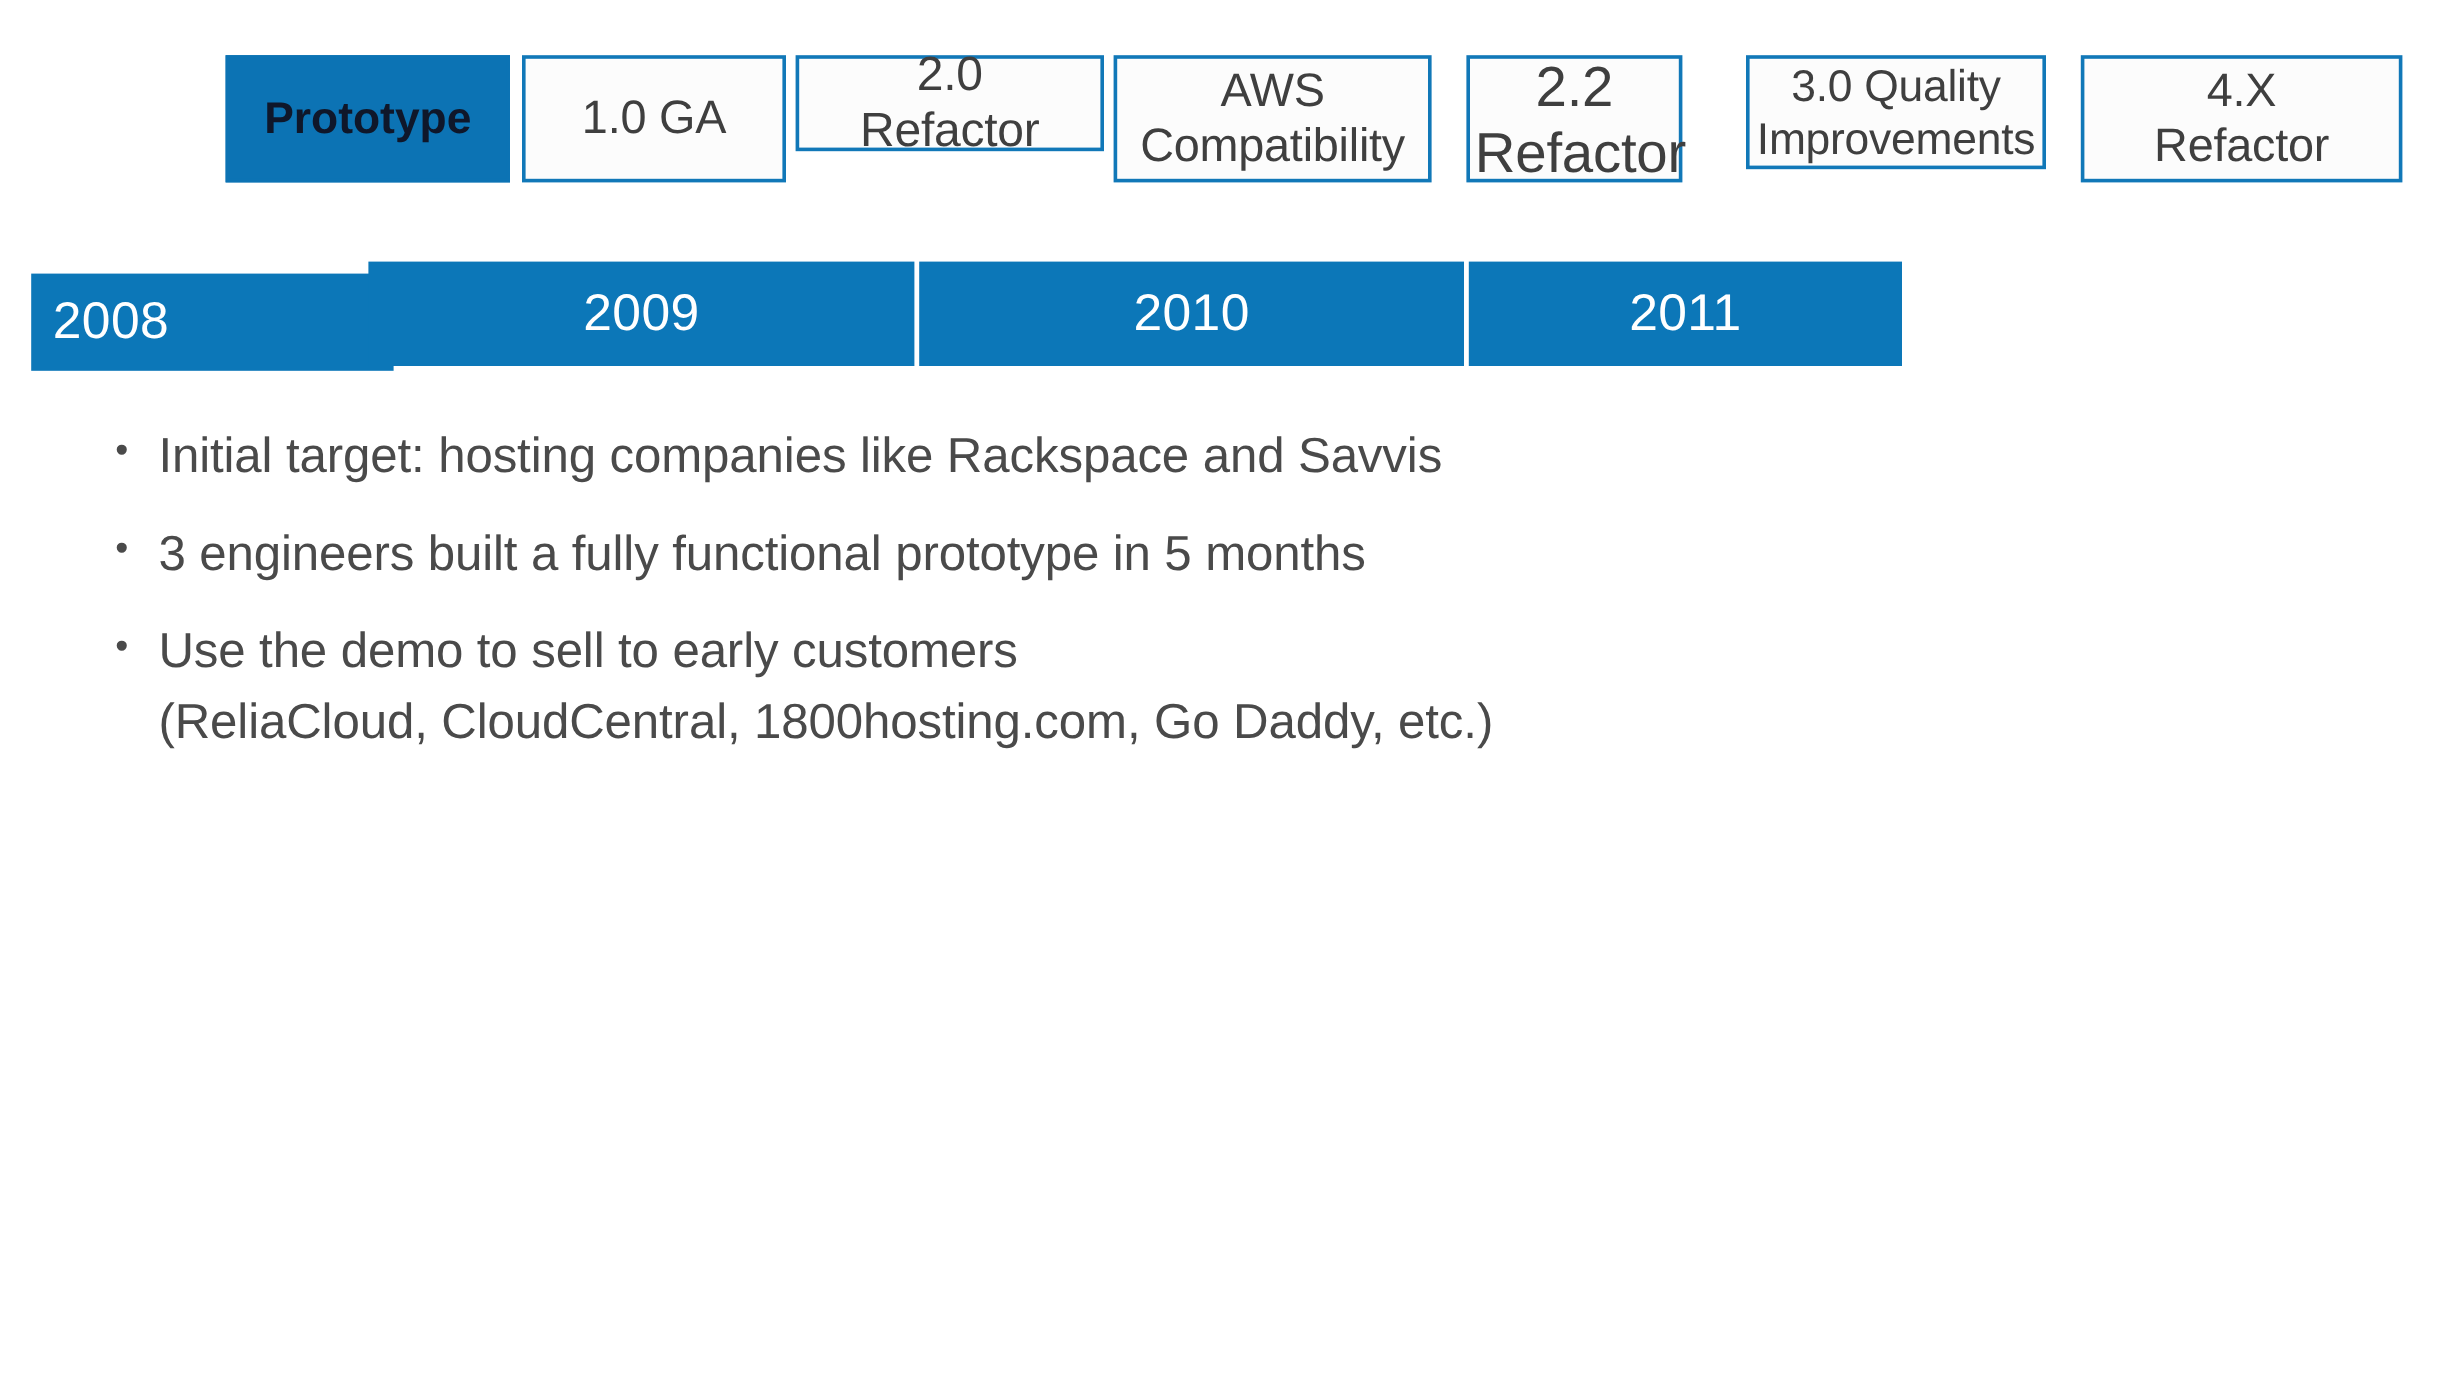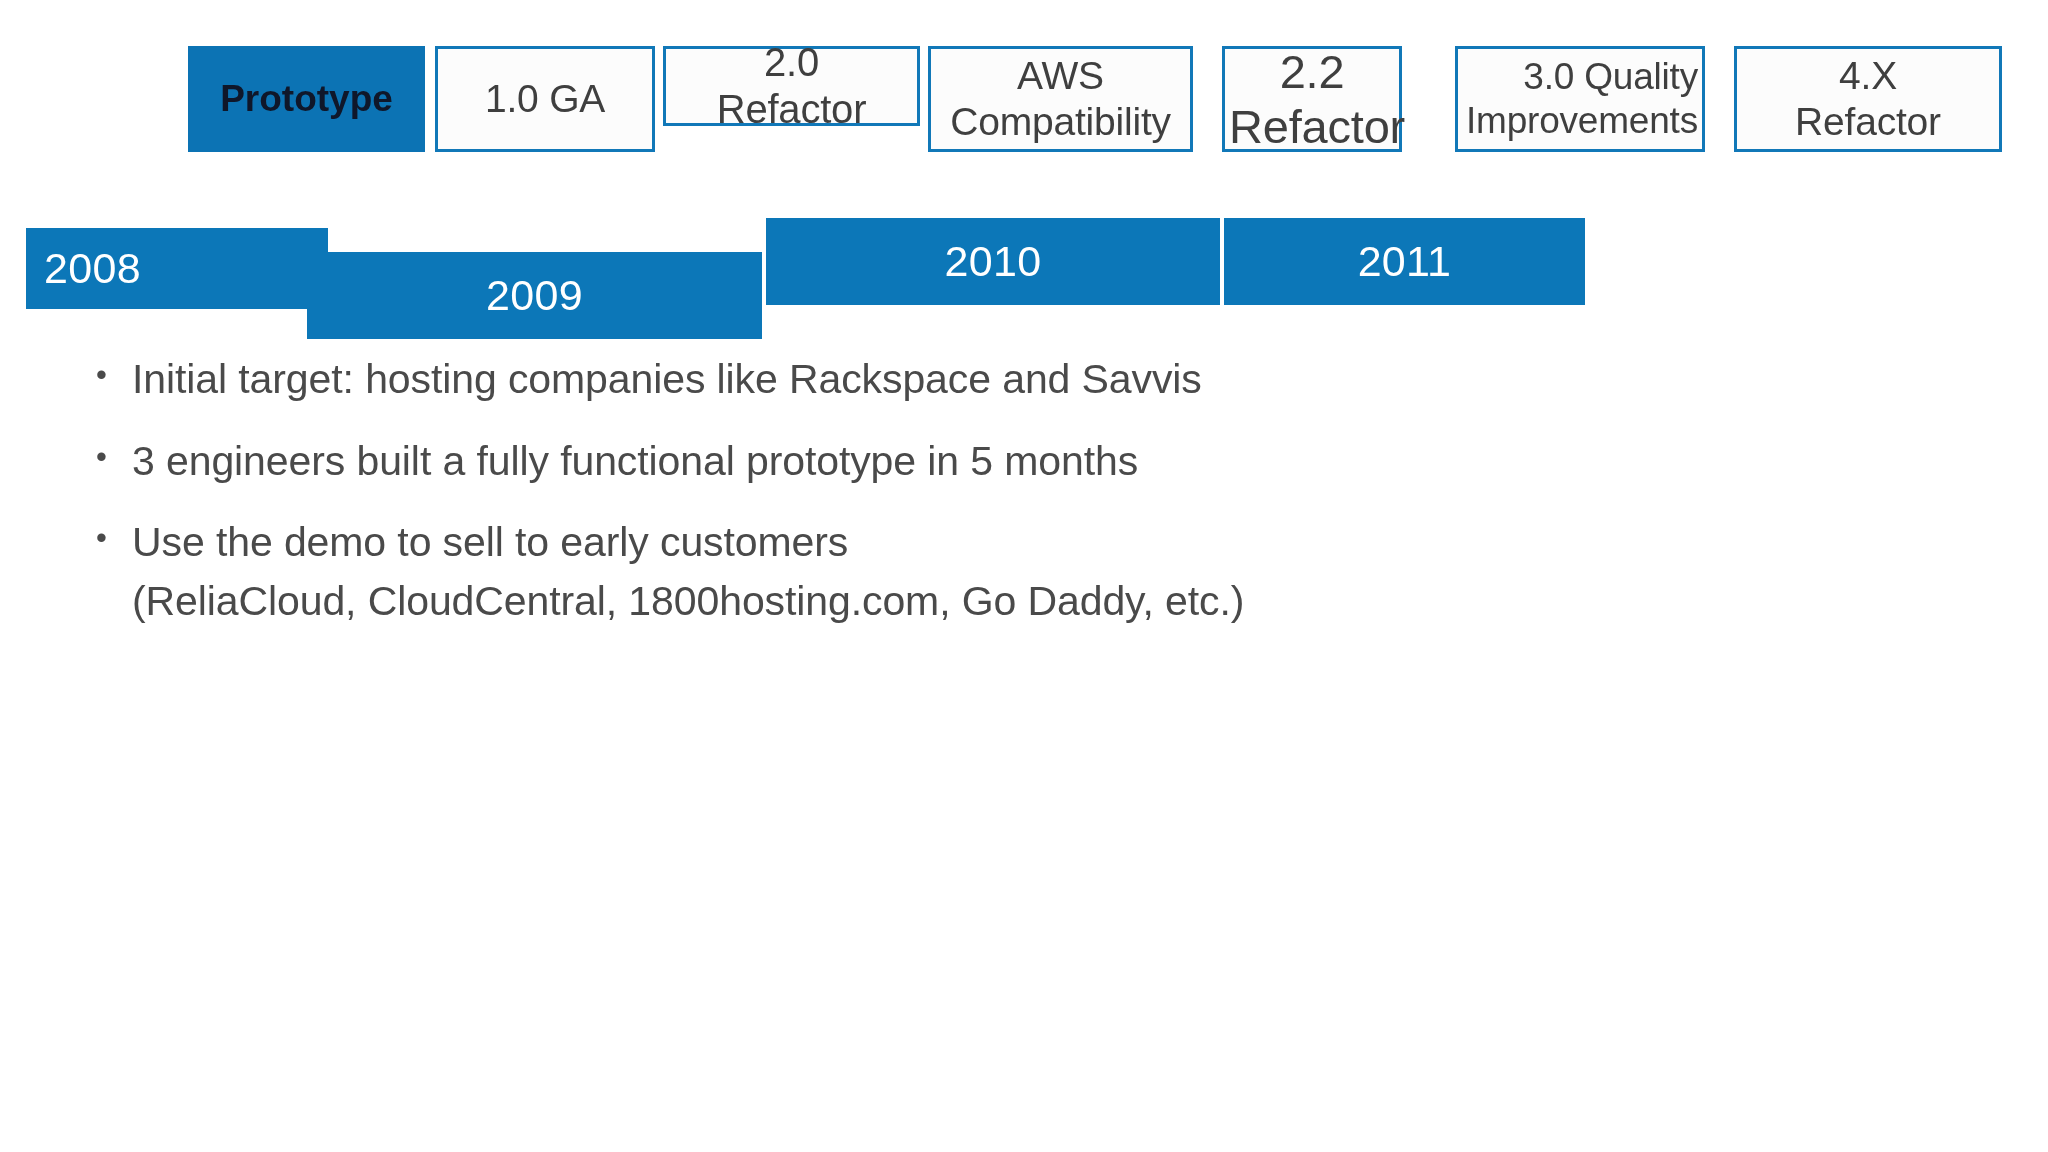--- a/index.html
+++ b/index.html
@@ -129,35 +129,35 @@
     <div class="milestone" style="left:928px; top:46px; width:265px; height:106px; font-size:39px;">
       <span class="ms-text">AWS
 Compatibility</span>
     </div>
 
     <div class="milestone" style="left:1222px; top:46px; width:180px; height:106px; font-size:47px;">
       <span class="ms-text">2.2
 Refactor</span>
     </div>
 
-    <div class="milestone" style="left:1455px; top:46px; width:250px; height:106px; font-size:37px;text-align:right;">
+    <div class="milestone" style="left:1455px; top:46px; width:250px; height:95px; font-size:37px;">
       <span class="ms-text">3.0 Quality
 Improvements</span>
     </div>
 
     <div class="milestone" style="left:1715px; top:46px; width:268px; height:106px; font-size:39px;margin-left:19px;">
       <span class="ms-text">4.X
 Refactor</span>
     </div>
 
     <div class="yearbar left-align" style="left:0px; top:228px; width:302px; height:81px;margin-left:26px;">
       <span>2008</span>
     </div>
 
-    <div class="yearbar" style="left:307px; top:218px; width:455px; height:87px;margin-top:34px;">
+    <div class="yearbar" style="left:307px; top:218px; width:455px; height:87px;">
       <span>2009</span>
     </div>
 
     <div class="yearbar" style="left:766px; top:218px; width:454px; height:87px;">
       <span>2010</span>
     </div>
 
     <div class="yearbar" style="left:1224px; top:218px; width:361px; height:87px;">
       <span>2011</span>
     </div>

